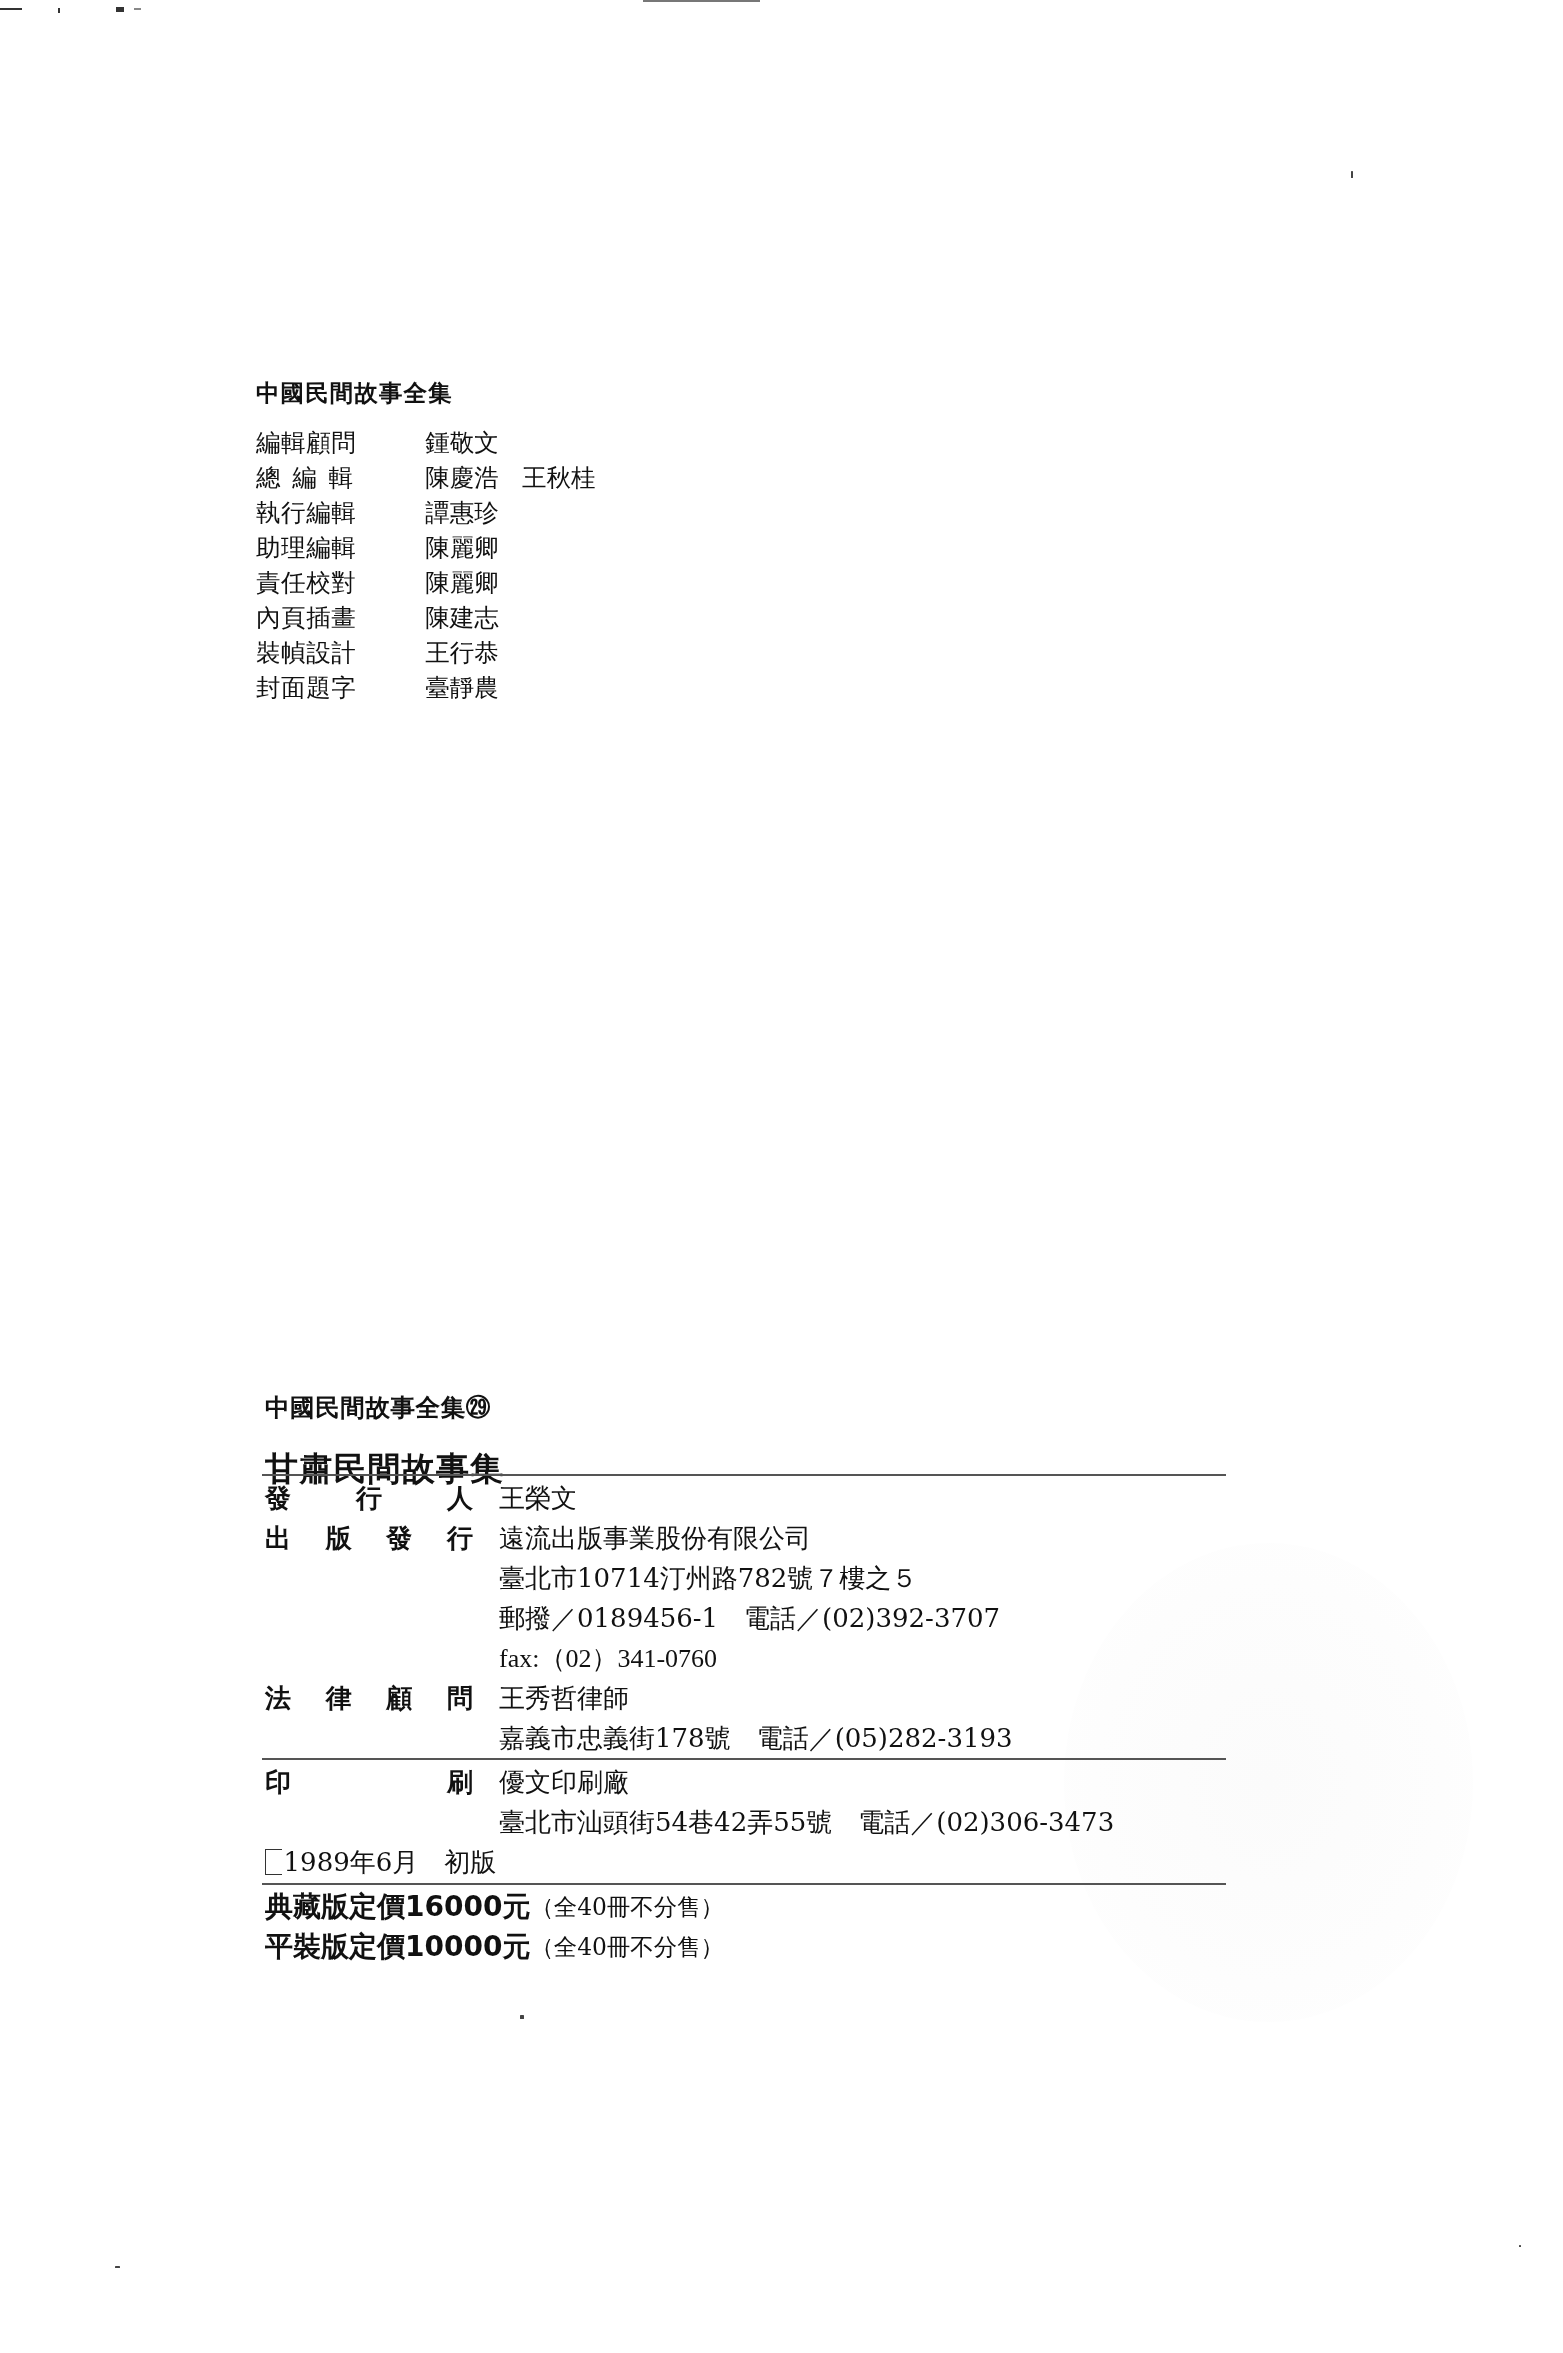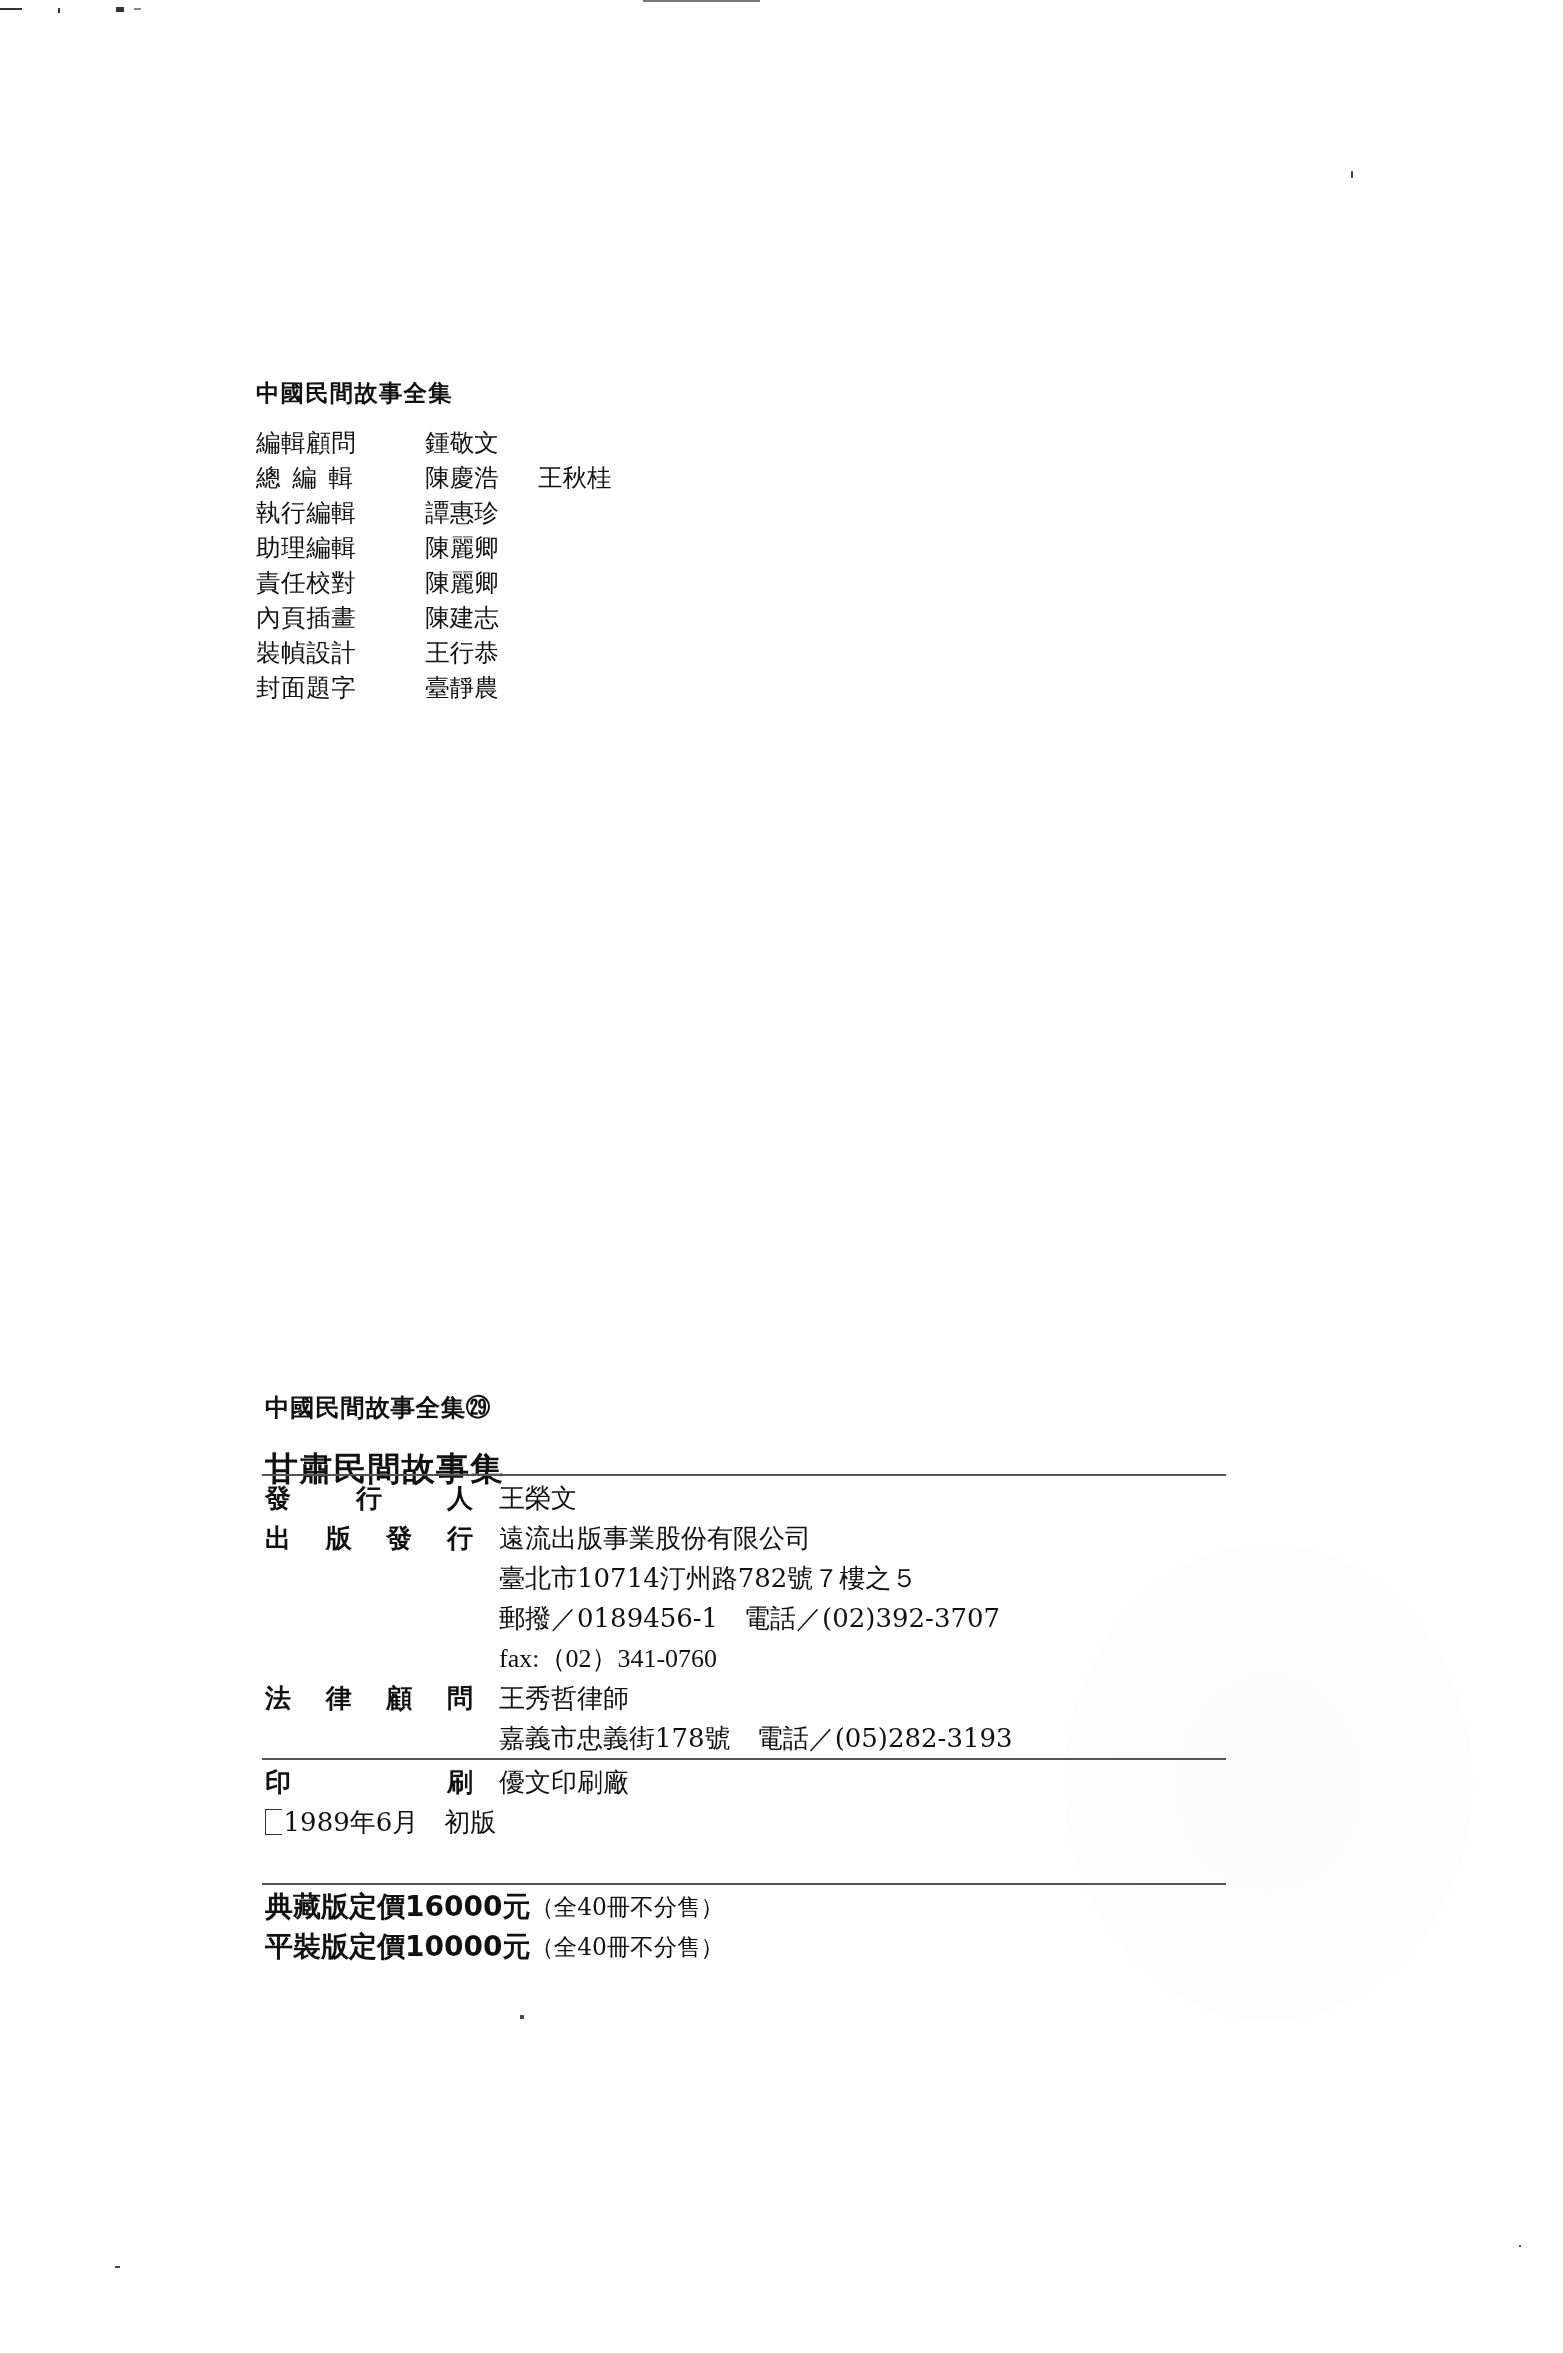--- a/index.html
+++ b/index.html
@@ -11,21 +11,21 @@
     .abs { position: absolute; white-space: nowrap; }
     .scan-mark { position: absolute; background: #333; }
 
     
     #series-title-1 { left: 256px; top: 377px; font-size: 23.4px; font-weight: bold; letter-spacing: 1.2px; }
     .credits { position: absolute; left: 256px; top: 425px; }
     .credit-row { display: flex; height: 35px; align-items: center; font-size: 24.5px; }
     .credit-role { width: 146px; letter-spacing: 0.6px; }
     .credit-role.spaced { letter-spacing: 11.7px; }
     .credit-name { width: 120px; text-align: center; }
-    .credit-name2 { margin-left: 16px; }
+    .credit-name2 { margin-left: 0; }
 
     
     #series-title-2 { left: 265px; top: 1391px; font-size: 24.5px; font-weight: bold; letter-spacing: 0.6px; }
     #book-title { left: 265px; top: 1426px; font-size: 33px; font-family: "DejaVu Serif", "Liberation Serif", serif; font-weight: bold; letter-spacing: 1.2px; margin-top: 21px; }
     .rule { position: absolute; left: 262px; width: 964px; height: 1.8px; background: #555; }
     .colophon { position: absolute; left: 265px; }
     .c-row { display: flex; height: 40px; align-items: center; font-size: 26px; }
     .c-label { width: 234px; display: flex; justify-content: space-between; padding-right: 26px; box-sizing: border-box; font-weight: bold; }
     .c-label span { display: inline-block; }
     .c-value { font-family: "DejaVu Serif", "Liberation Serif", serif; }
@@ -143,20 +143,24 @@
 
 <div class="colophon" style="top:1762px;">
   <div class="c-row">
     <span class="c-label">
       <span>印</span>
       <span>刷</span>
     </span>
     <span class="c-value">優文印刷廠</span>
   </div>
   <div class="c-row">
+    <span class="c-label"></span>
+    <span class="c-value">臺北市汕頭街54巷42弄55號　電話／(02)306-3473</span>
+  </div>
+  <div class="c-row">
     <span class="edition-box"></span>
     <span class="c-value">1989年6月　初版</span>
   </div>
 </div>
 
 <div class="rule" style="top:1883px;"></div>
 
 <div class="colophon" style="top:1887px;">
   <div class="c-row">
     <span class="bold-price">典藏版定價16000元</span>

